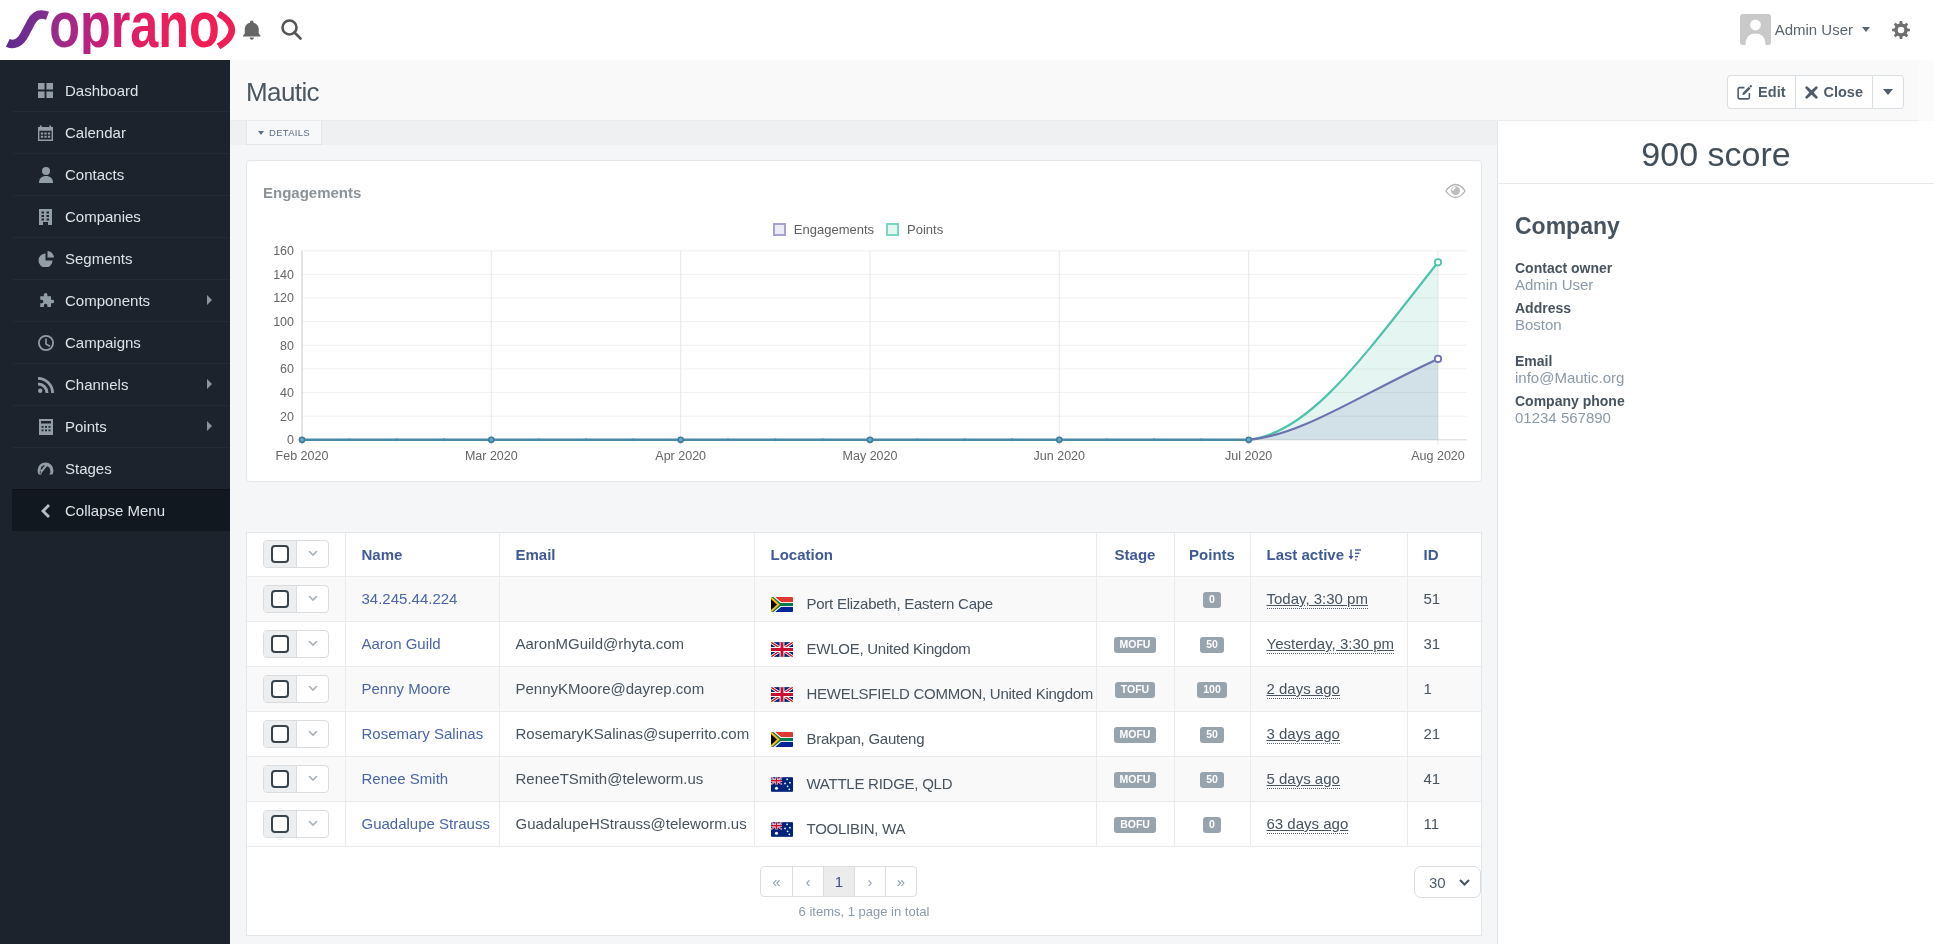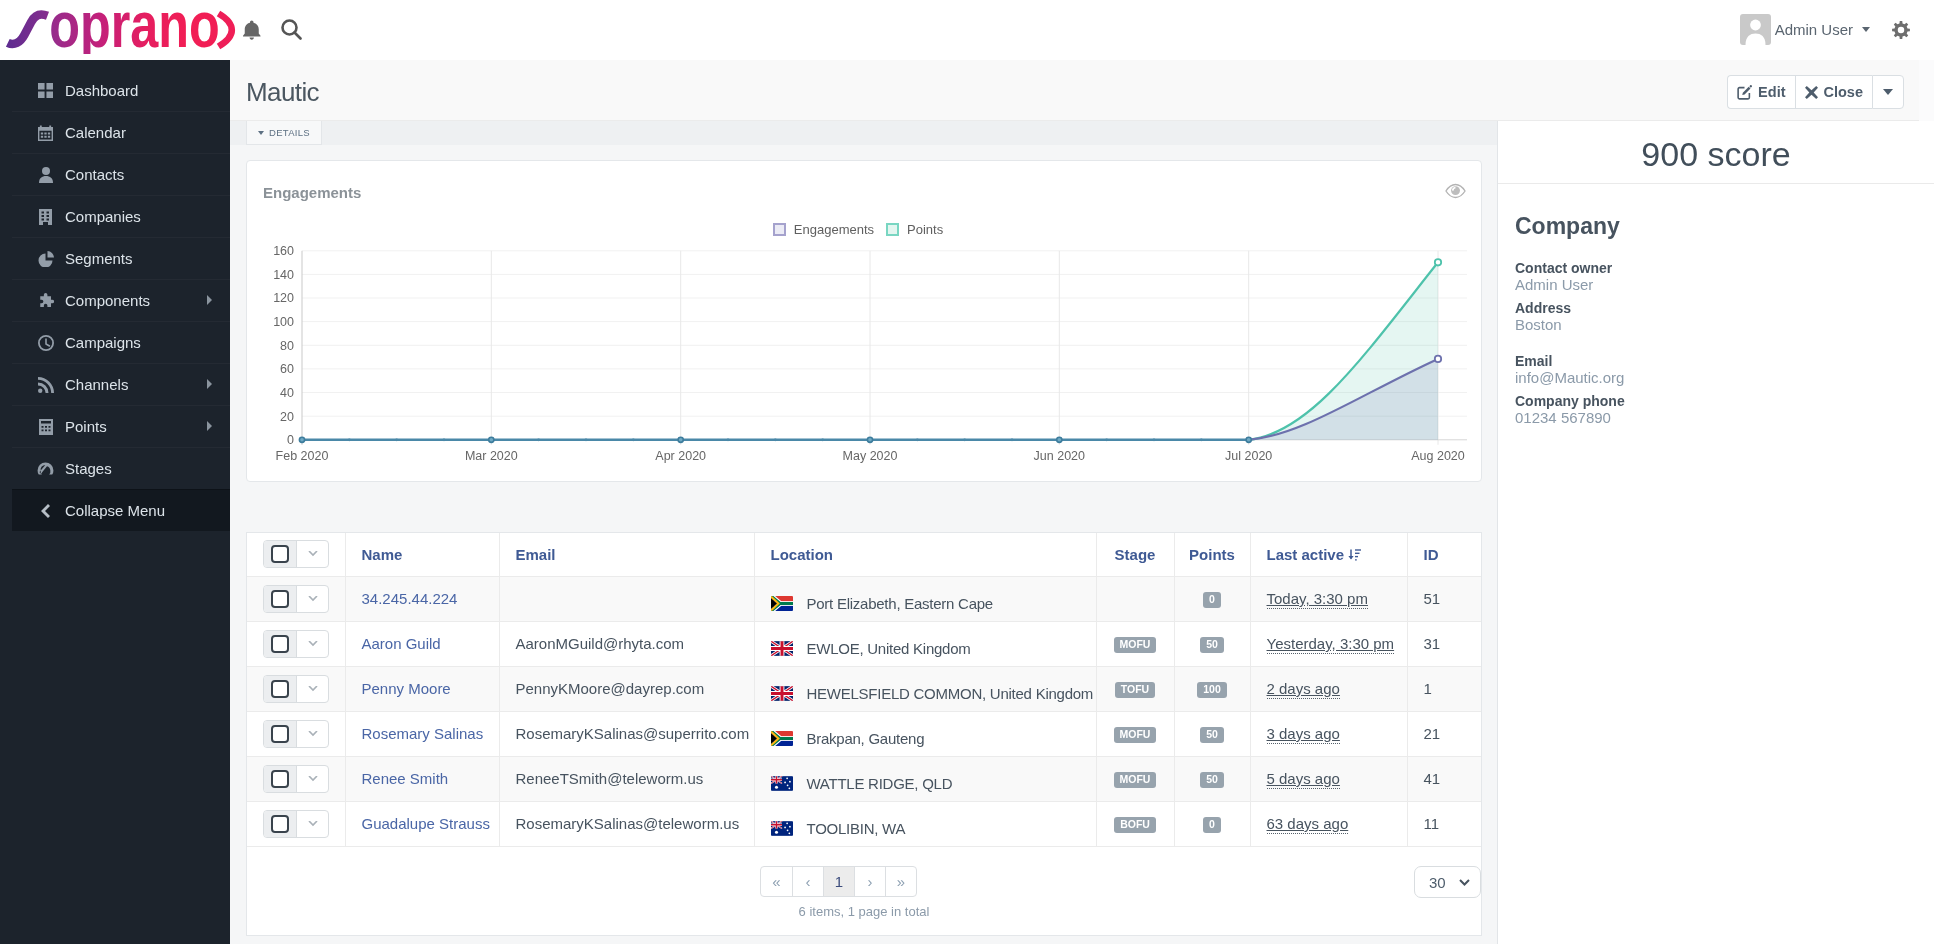--- a/index.html
+++ b/index.html
@@ -60,21 +60,21 @@
 #ct th:first-child, #ct td:first-child { border-left:none; }
 #ct th { color:#3f5a94; font-weight:700; height:43px; }
 #ct tr.odd td { background:#f9f9f9; }
 #ct a { color:#4a66a6; text-decoration:none; }
 .splitbtn { display:flex; width:66px; height:28px; border:1px solid #d9dde0; border-radius:4px; background:#fff; overflow:hidden; }
 .splitbtn .cbpart { width:33px; background:#eceef0; display:flex; align-items:center; justify-content:center; border-right:1px solid #d9dde0; }
 .splitbtn .cb { width:18px; height:18px; background:#fff; border:2px solid #39434c; border-radius:4px; }
 .splitbtn .drop { width:31px; display:flex; align-items:center; justify-content:center; }
 .badge { display:inline-block; background:#97a3ad; color:#fff; font-size:10.5px; font-weight:700; border-radius:3px; padding:2.5px 6px; line-height:11.5px; }
 .dt { text-decoration:underline; border-bottom:1px dotted #55606a; padding-bottom:1px; }
-.flagcell { display:flex; align-items:center;margin-top:10px; }
+.flagcell { display:flex; align-items:flex-end;margin-top:10px; }
 .flagcell svg { margin-right:14px; border-radius:1px; flex:0 0 22px; }
 
 
 #pag { position:absolute; left:513px; top:333px; display:flex; height:31px; border:1px solid #dcdfe2; border-radius:4px; overflow:hidden; background:#fff; }
 #pag .pb { width:31px; border-left:1px solid #dcdfe2; display:flex; align-items:center; justify-content:center; color:#8da0b2; font-size:15px; }
 #pag .pb:first-child { border-left:none; }
 #pag .pb.active { background:#ececec; color:#3c4c7c; }
 #pagtext { position:absolute; left:0; top:371px; width:100%; text-align:center; font-size:13px; color:#8b9aa9; }
 #pagesel { position:absolute; left:1167px; top:333px; width:67px; height:32px; border:1px solid #d9dde0; border-radius:7px; background:#fff; display:flex; align-items:center; color:#4e5d6c; font-size:15px; }
 #pagesel span { margin-left:14px; }
@@ -527,21 +527,21 @@
                 <span class="cb"></span>
               </span>
               <span class="drop">
                 <svg width="10" height="6" viewBox="0 0 10 6">
                   <path d="M1,0 L5,4 L9,0" fill="none" stroke="#a9b1b8" stroke-width="1.6"></path>
                 </svg>
               </span>
             </div>
           </td>
   <td><a>Guadalupe Strauss</a></td>
-  <td>RosemaryKSalinas@teleworm.us</td>
+  <td>GuadalupeHStrauss@teleworm.us</td>
   <td class="loc">
             <span class="flagcell"><svg width="22" height="15" viewBox="0 0 30 20">
                 <rect width="30" height="20" fill="#00247d"></rect>
                 <g transform="scale(0.5)">
                   <path d="M0,0 L30,20 M30,0 L0,20" stroke="#fff" stroke-width="4"></path>
                   <path d="M0,0 L30,20 M30,0 L0,20" stroke="#c8102e" stroke-width="1.8"></path>
                   <path d="M15,0 V20 M0,10 H30" stroke="#fff" stroke-width="6.6"></path>
                   <path d="M15,0 V20 M0,10 H30" stroke="#c8102e" stroke-width="4"></path>
                 </g>
                 <circle cx="7.5" cy="15" r="2.1" fill="#fff"></circle>

